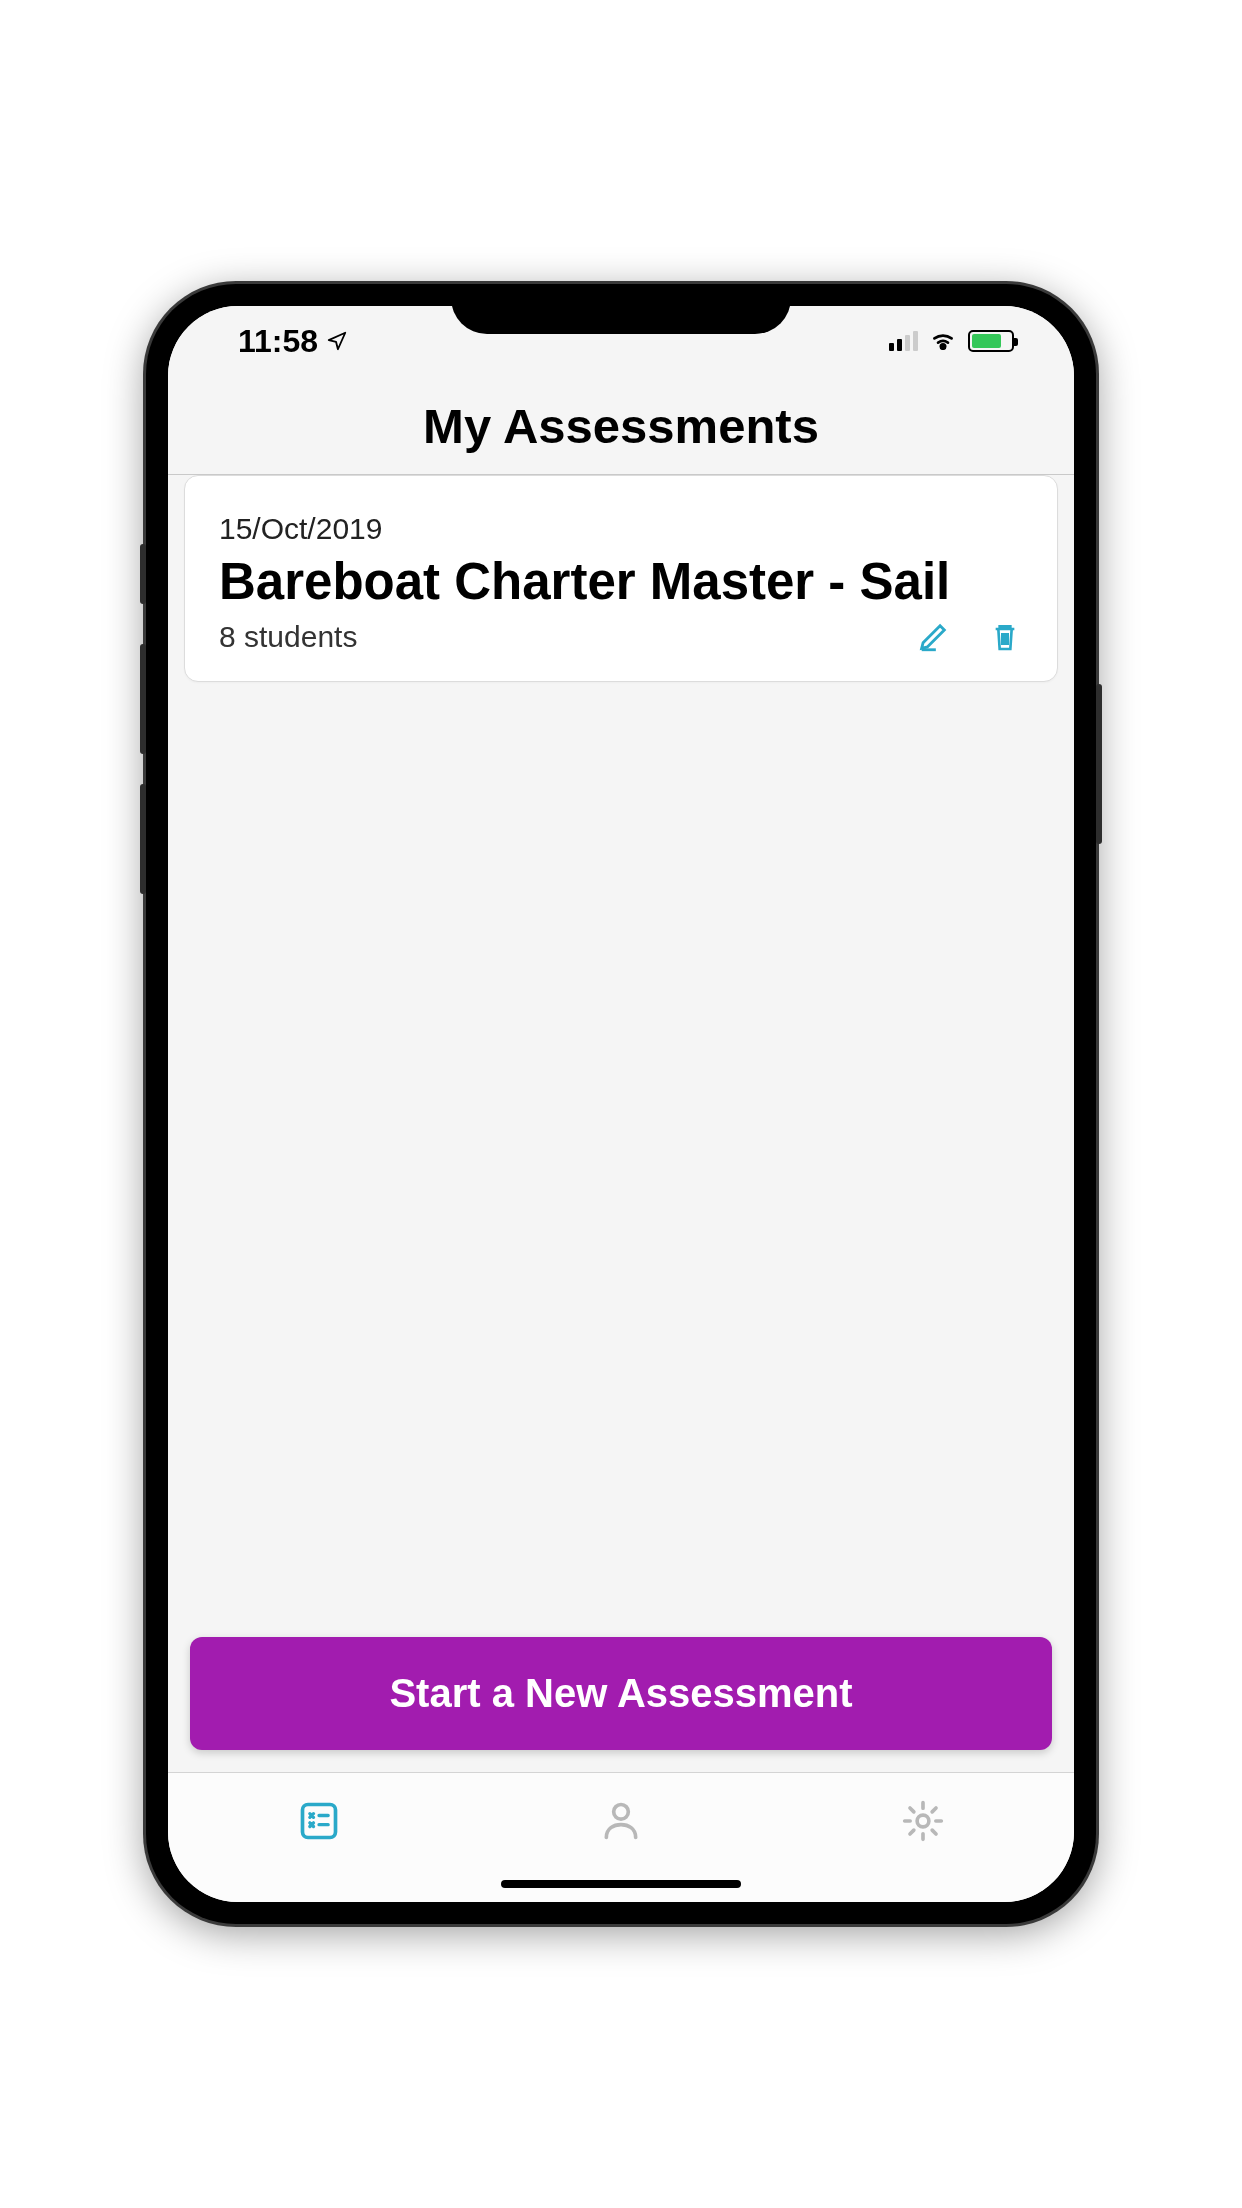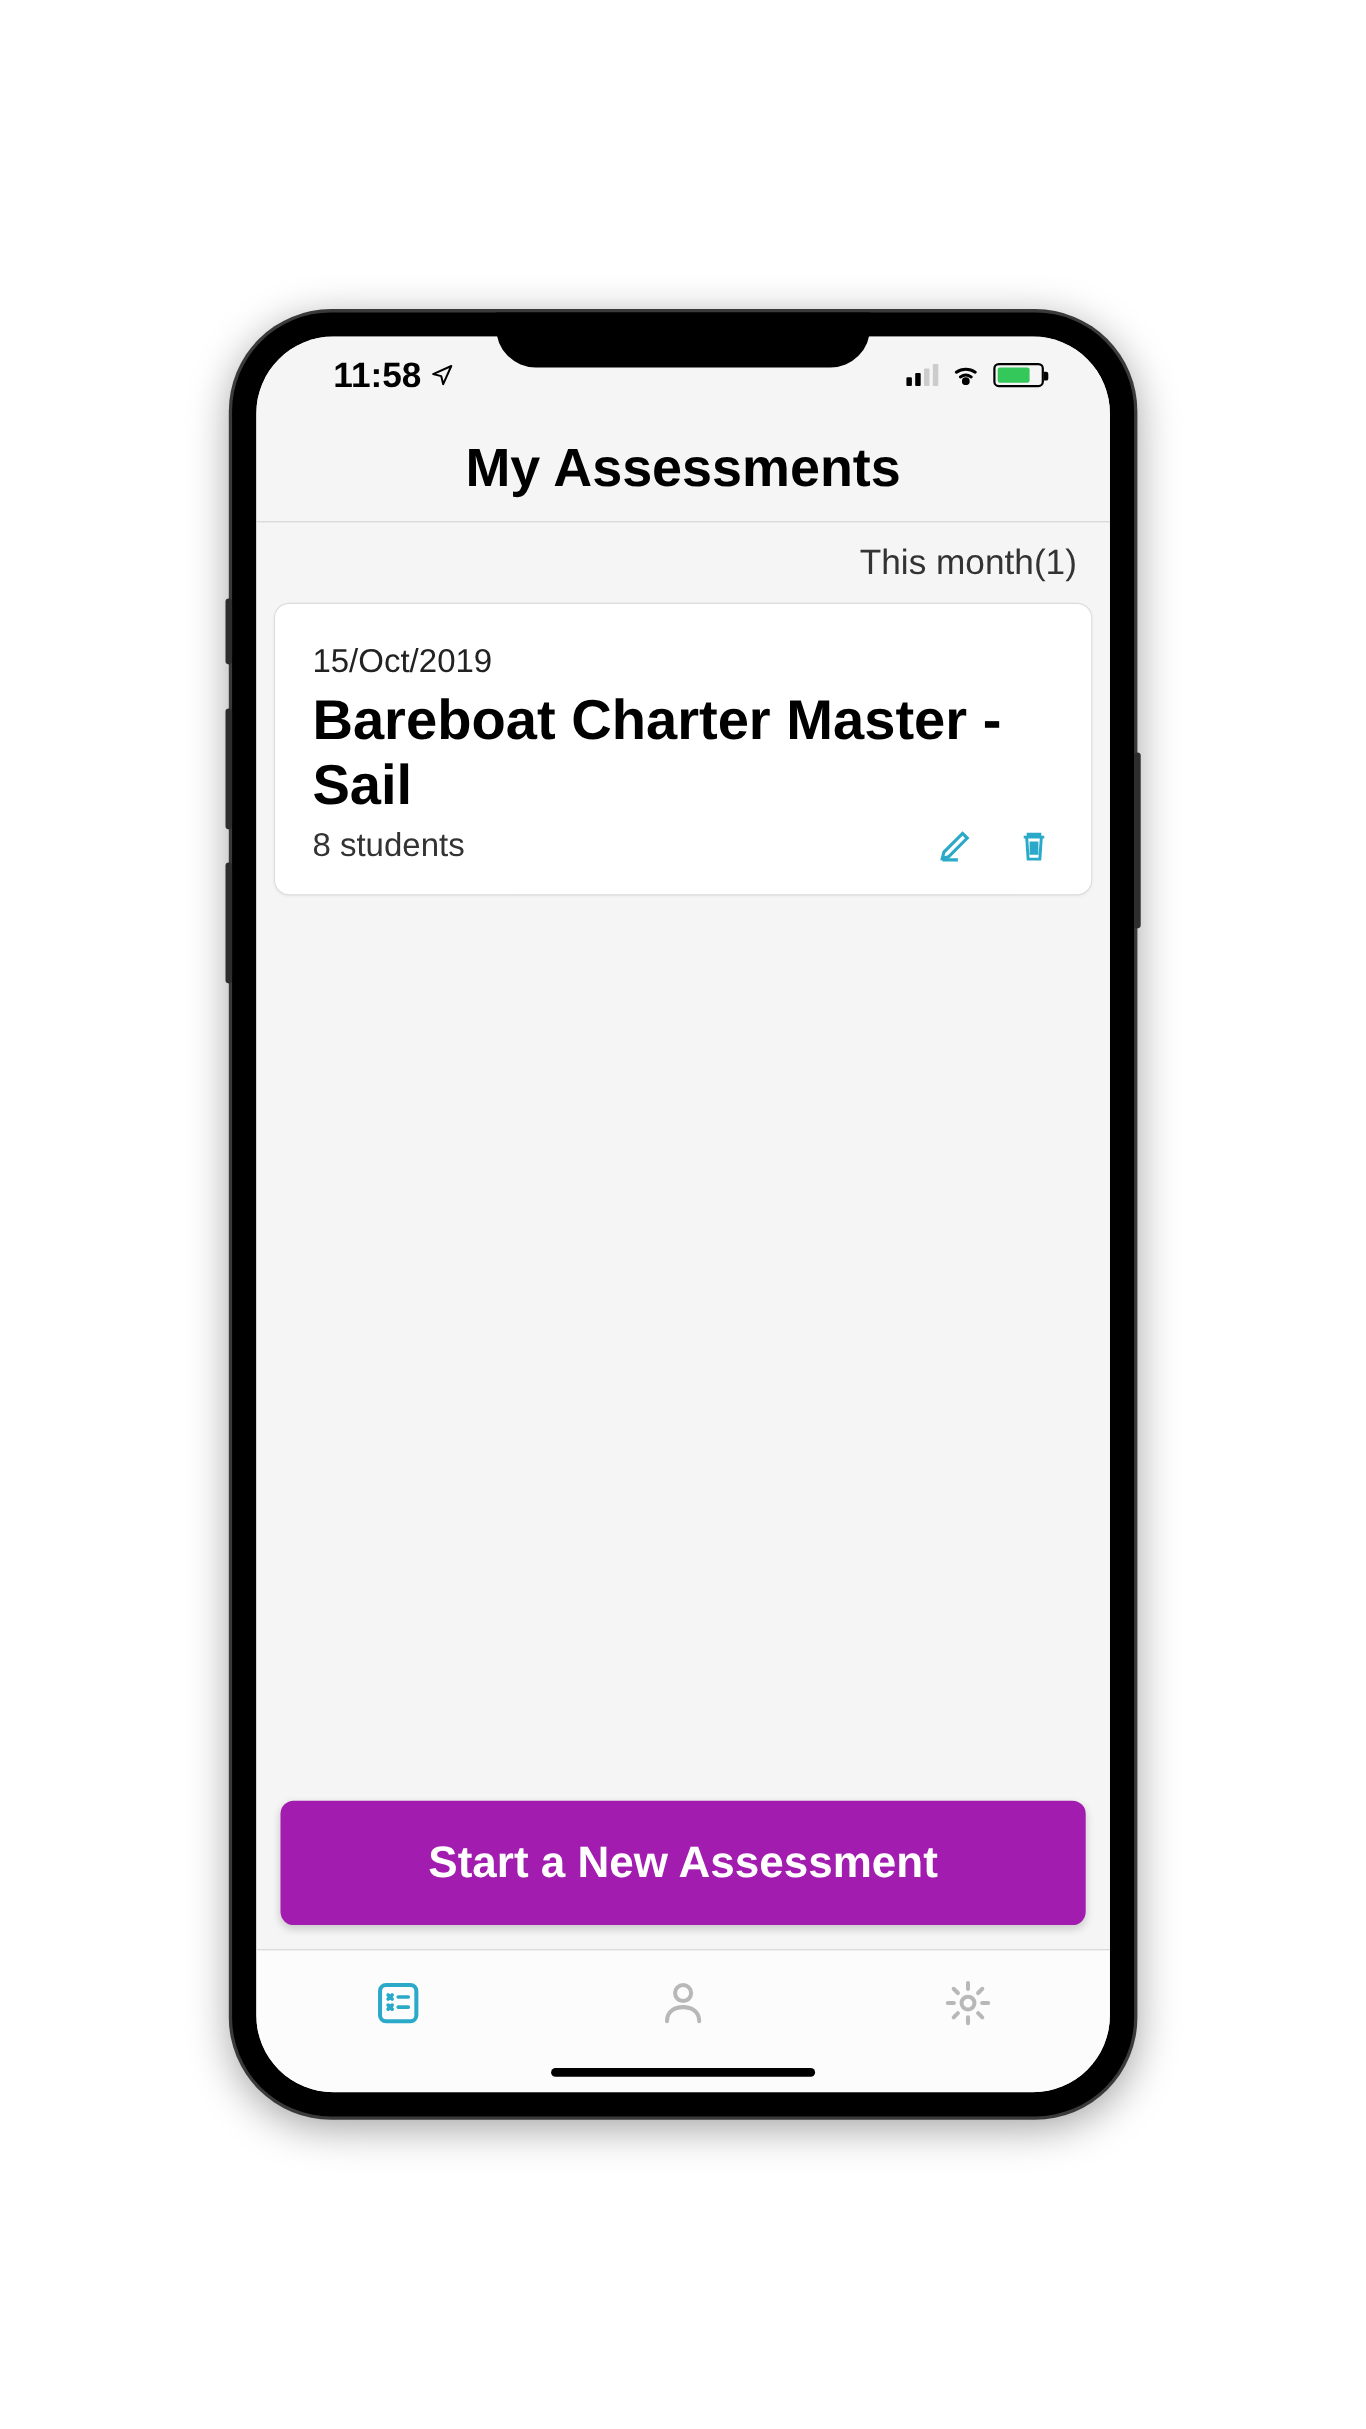--- a/index.html
+++ b/index.html
@@ -6,21 +6,21 @@
     body {
       font-family: -apple-system, BlinkMacSystemFont, "Helvetica Neue", Arial, sans-serif;
       background: #ffffff;
       width: 1242px;
       height: 2208px;
       display: flex;
       align-items: center;
       justify-content: center;
     }
     .phone-frame {
-      width: 820px;
+      width: 950px;
       height: 1640px;
       background: #000;
       border-radius: 90px;
       padding: 22px;
       position: relative;
       box-shadow: 0 0 0 3px #3a3a3a, 0 8px 40px rgba(0,0,0,0.4);
     }
     .phone-screen {
       width: 100%;
       height: 100%;
@@ -172,21 +172,20 @@
             <div class="battery-fill"></div>
           </div>
       </div>
     </div>
 
     <div class="nav-header">
       <div class="nav-title">My Assessments</div>
     </div>
 
     <div class="content">
-      <div class="section-header">This month(1)</div>
 
       <div class="card">
         <div class="card-date">15/Oct/2019</div>
         <div class="card-title">Bareboat Charter Master - Sail</div>
         <div class="card-row">
           <div class="card-sub">8 students</div>
           <div class="card-actions">
             <div class="icon-btn">
               <svg viewBox="0 0 24 24" width="34" height="34">
                   <path d="M4 20 L8 19 L20 7 L17 4 L5 16 Z"></path>

